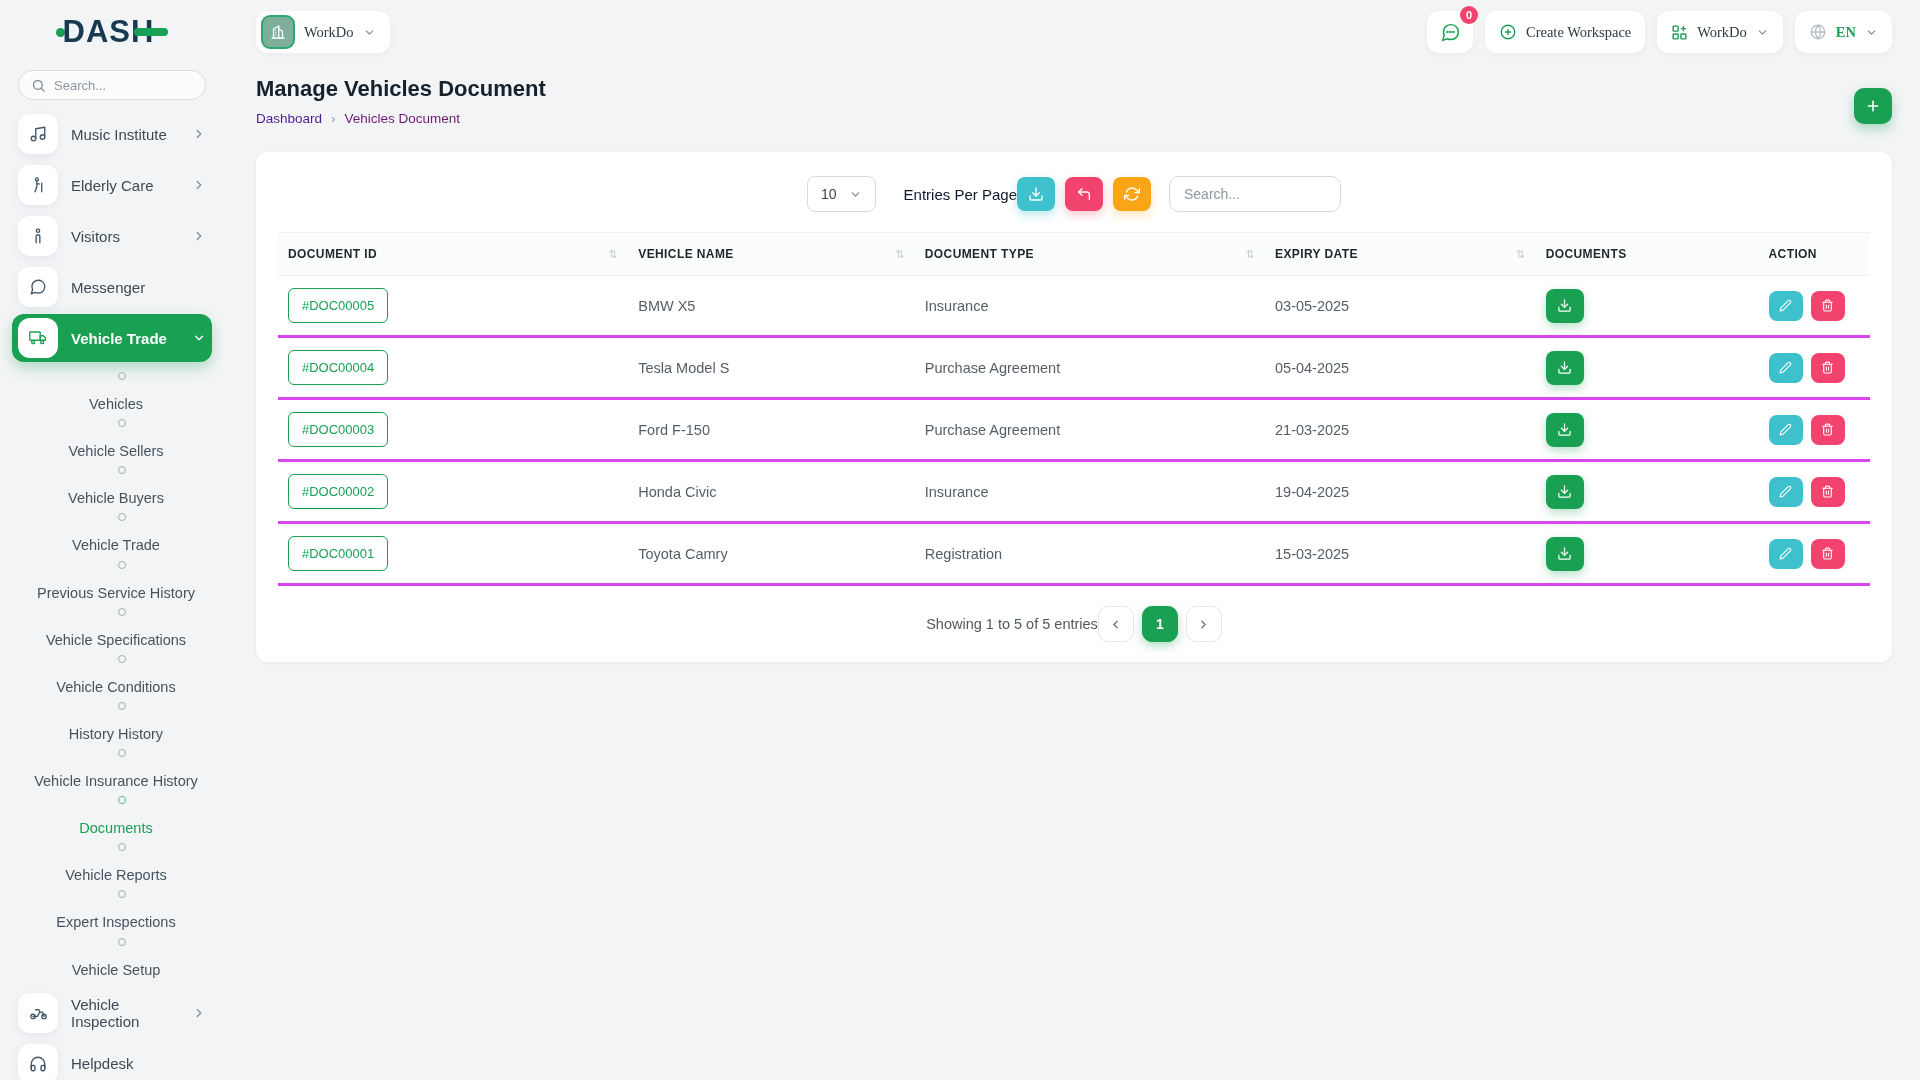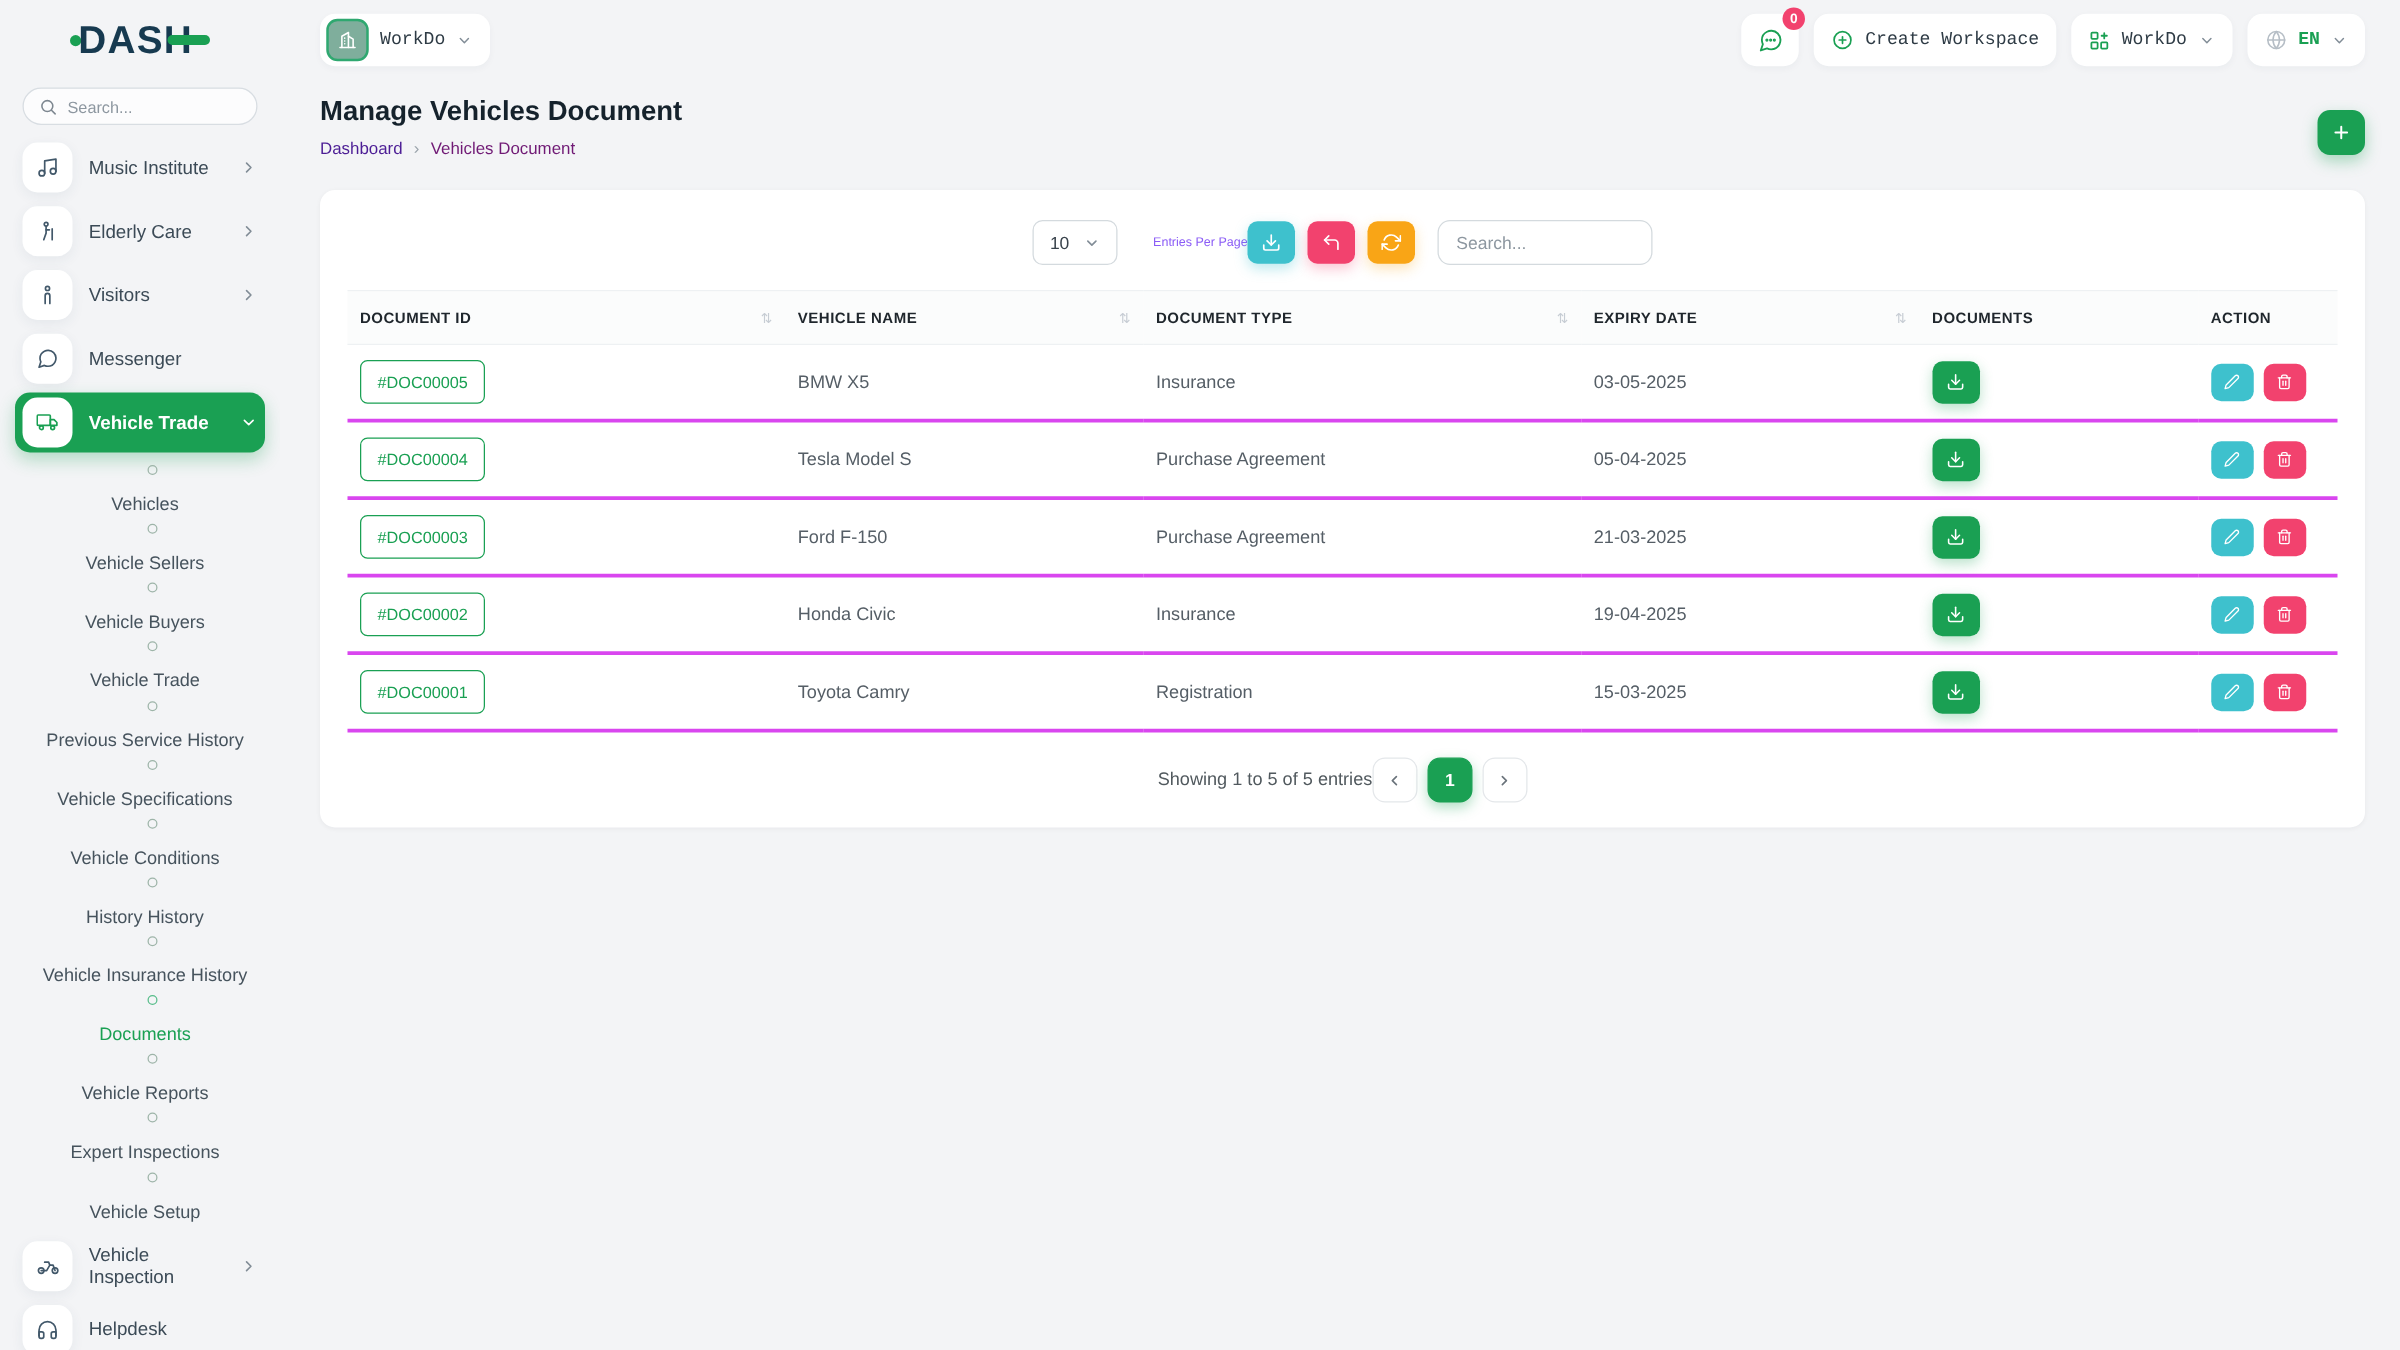--- a/index.html
+++ b/index.html
@@ -36,21 +36,21 @@
   .bullet { width:8px; height:8px; border:1.5px solid #9db4a8; border-radius:50%; margin-left:12px; flex-shrink:0; }
   .sub-label { font-size:14.5px; color:#46535d; line-height:1.25; }
   .submenu-item.active .sub-label { color:#1aa053; }
   .submenu-item.active .bullet { border-color:#57bd8a; }
 
   
   .main { flex:1; padding:0 28px 0 32px; position:relative; }
 
   .topbar { display:flex; align-items:center; margin-top:8px; height:48px; }
   .pill { display:flex; align-items:center; gap:9px; background:#fff; border:none; cursor:pointer;
-    border-radius:12px; height:42px; padding:0 14px; font-family:Liberation Mono, monospace;
+    border-radius:12px; height:42px; padding:0 14px; font-family:Liberation Serif, serif;
     font-size:14.5px; color:#2e3b45; box-shadow:0 2px 6px rgba(30,50,70,.04); }
   .ws-left { padding-left:5px; }
   .ws-tile { width:34px; height:34px; border-radius:9px; background:#7fae9c; border:2px solid #2fa870;
     display:flex; align-items:center; justify-content:center; color:#fff; }
   .topbar-right { margin-left:auto; display:flex; align-items:center; gap:12px; }
   .icon-btn { position:relative; width:46px; height:42px; background:#fff; border:none; border-radius:12px;
     display:flex; align-items:center; justify-content:center; color:#1aa053; cursor:pointer;
     box-shadow:0 2px 6px rgba(30,50,70,.04); }
   .badge { position:absolute; top:-5px; right:-5px; min-width:18px; height:18px; padding:0 4px;
     background:#f2426e; color:#fff; border-radius:9px; font-size:11px; font-weight:700;
@@ -68,21 +68,21 @@
   .add-btn { width:38px; height:36px; margin-top:12px; background:#1aa053; border:none; border-radius:10px;
     color:#fff; display:flex; align-items:center; justify-content:center; cursor:pointer;
     box-shadow:0 5px 12px rgba(26,160,83,.35); }
 
   .card { margin-top:26px; background:#fff; border-radius:12px; padding:24px 22px 20px;
     box-shadow:0 1px 4px rgba(16,24,40,.05); }
   .card-toolbar { display:flex; justify-content:center; align-items:center; margin-bottom:20px; }
   .toolbar-left { display:flex; align-items:center; }
   .select-box { display:flex; align-items:center; gap:12px; border:1px solid #d4dade; border-radius:8px;
     padding:9px 13px; font-size:14px; color:#39434c; background:#fff; cursor:pointer; }
-  .entries-label { margin-left:28px; font-size:10px; color:#8b5cf6; }
+  .entries-label { margin-left:28px; font-size:15px; color:#0f172a; }
   .toolbar-right { display:flex; align-items:center; gap:10px; }
   .sq-btn { width:38px; height:34px; border:none; border-radius:8px; color:#fff; display:flex;
     align-items:center; justify-content:center; cursor:pointer; }
   .sq-teal { background:#3ec1cd; box-shadow:0 4px 10px rgba(62,193,205,.35); }
   .sq-pink { background:#f2426e; box-shadow:0 4px 10px rgba(242,66,110,.3); }
   .sq-orange { background:#f9a516; box-shadow:0 4px 10px rgba(249,165,22,.3); }
   .table-search { width:172px; height:36px; margin-left:8px; border:1px solid #d4dade; border-radius:10px;
     padding:0 14px; font-size:14px; color:#5a646d; outline:none; font-family:"Liberation Sans",sans-serif; }
   .table-search::placeholder { color:#8d97a0; }
 

